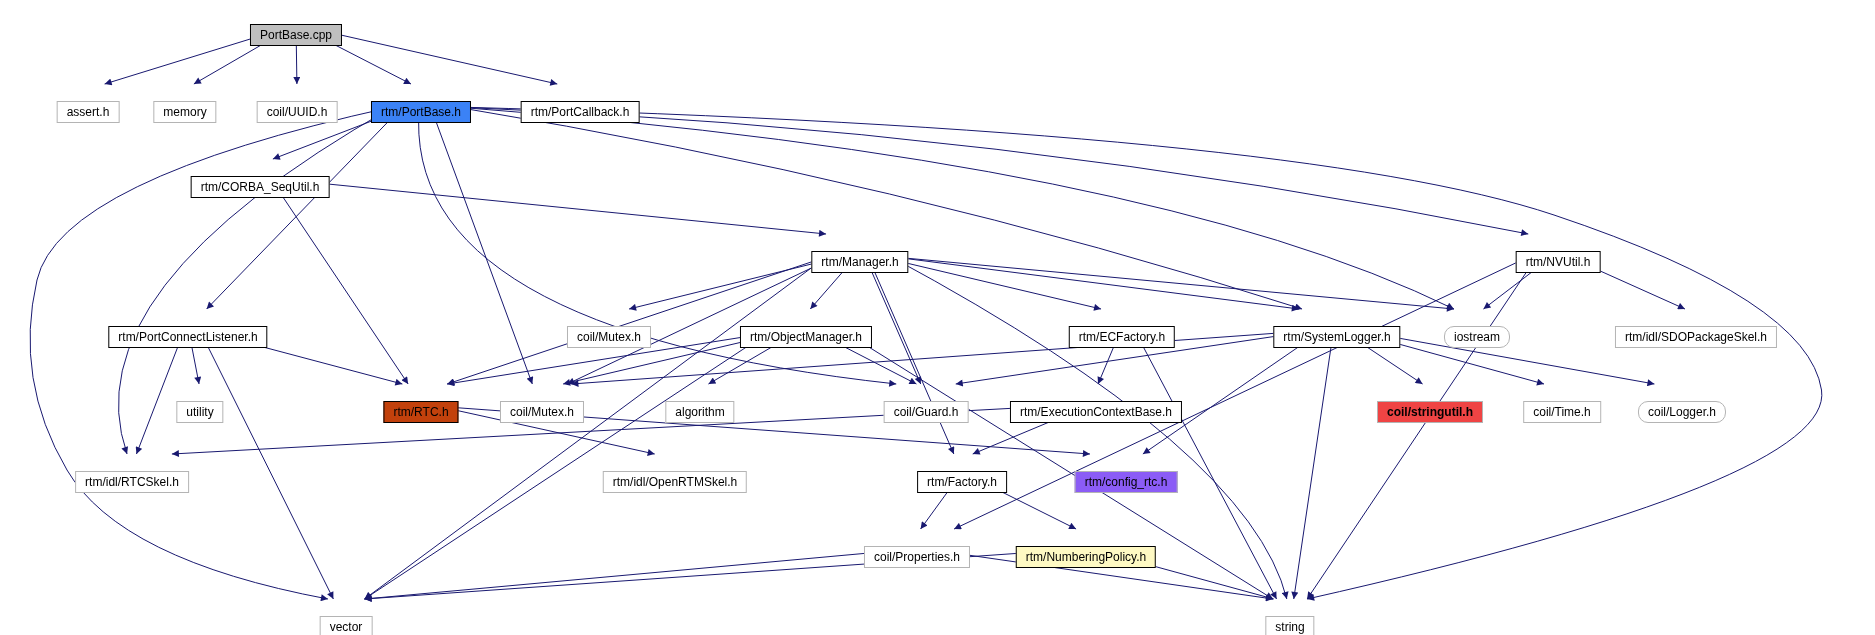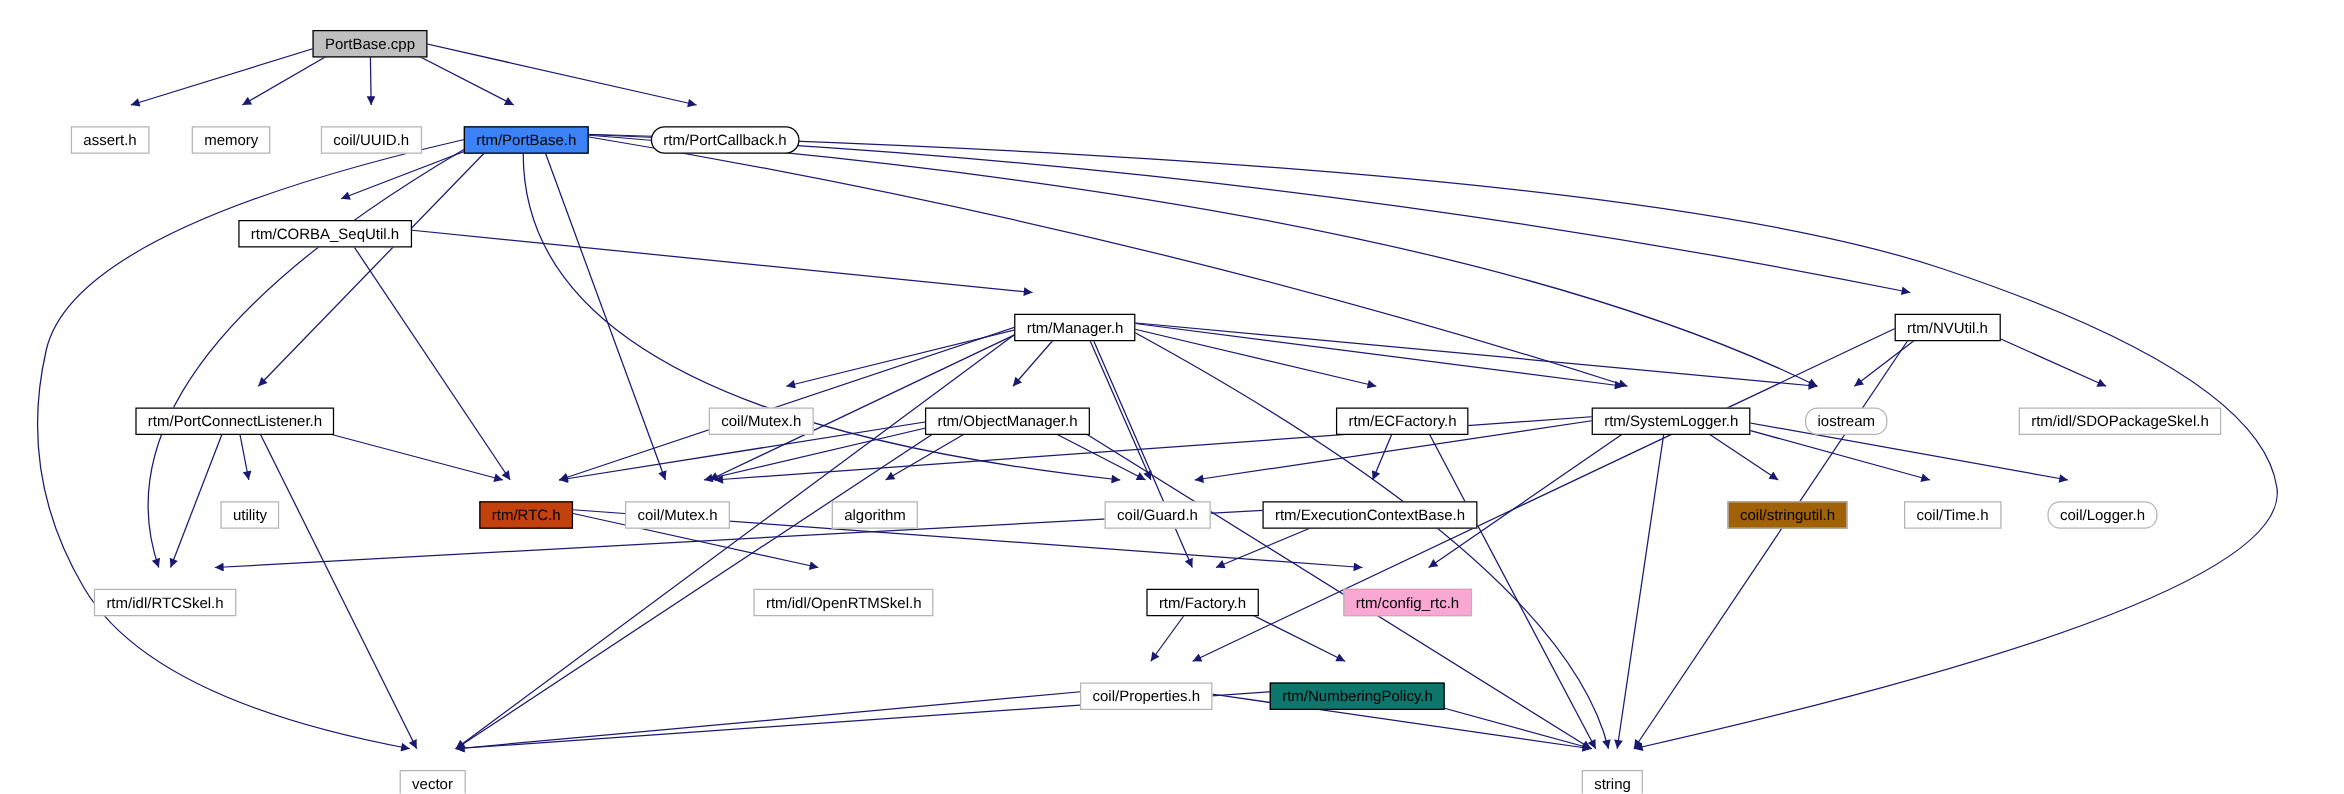--- a/index.html
+++ b/index.html
@@ -104,42 +104,42 @@
         <path d="M1102.32 552 L1273.68 599" fill="none" stroke="#191970" stroke-width="1" marker-end="url(#arrow)"></path>
         <path d="M1037 552 L364.55 599" fill="none" stroke="#191970" stroke-width="1" marker-end="url(#arrow)"></path>
       </g>
   </svg>
   <div id="nodes">
       <div class="node root" style="left: 296px; top: 19px; background: rgb(191, 191, 191); border-color: rgb(0, 0, 0);">PortBase.cpp</div>
       <div class="node plain" style="left: 88px; top: 96px; background: rgb(255, 255, 255); border-color: rgb(180, 180, 180);">assert.h</div>
       <div class="node plain" style="left: 185px; top: 96px; background: rgb(255, 255, 255); border-color: rgb(180, 180, 180);">memory</div>
       <div class="node plain" style="left: 297px; top: 96px; background: rgb(255, 255, 255); border-color: rgb(180, 180, 180);">coil/UUID.h</div>
       <div class="node doc" style="left: 421px; top: 96px; background: #3b82f6; border-color: rgb(0, 0, 0);">rtm/PortBase.h</div>
-      <div class="node doc" style="left: 580px; top: 96px; background: rgb(255, 255, 255); border-color: rgb(0, 0, 0); border-radius: 11px;">rtm/PortCallback.h</div>
+      <div class="node doc" style="left: 580px; top: 96px; background: rgb(255, 255, 255); border-color: rgb(0, 0, 0);">rtm/PortCallback.h</div>
       <div class="node doc" style="left: 260px; top: 171px; background: rgb(255, 255, 255); border-color: rgb(0, 0, 0);">rtm/CORBA_SeqUtil.h</div>
       <div class="node doc" style="left: 860px; top: 246px; background: rgb(255, 255, 255); border-color: rgb(0, 0, 0);">rtm/Manager.h</div>
       <div class="node doc" style="left: 1558px; top: 246px; background: rgb(255, 255, 255); border-color: rgb(0, 0, 0);">rtm/NVUtil.h</div>
       <div class="node doc" style="left: 188px; top: 321px; background: rgb(255, 255, 255); border-color: rgb(0, 0, 0);">rtm/PortConnectListener.h</div>
       <div class="node plain" style="left: 609px; top: 321px; background: rgb(255, 255, 255); border-color: rgb(180, 180, 180);">coil/Mutex.h</div>
       <div class="node doc" style="left: 806px; top: 321px; background: rgb(255, 255, 255); border-color: rgb(0, 0, 0);">rtm/ObjectManager.h</div>
       <div class="node doc" style="left: 1122px; top: 321px; background: rgb(255, 255, 255); border-color: rgb(0, 0, 0);">rtm/ECFactory.h</div>
       <div class="node doc" style="left: 1337px; top: 321px; background: rgb(255, 255, 255); border-color: rgb(0, 0, 0);">rtm/SystemLogger.h</div>
       <div class="node plain" style="left: 1477px; top: 321px; background: rgb(255, 255, 255); border-color: rgb(180, 180, 180); border-radius: 10px;">iostream</div>
       <div class="node plain" style="left: 1696px; top: 321px; background: rgb(255, 255, 255); border-color: rgb(180, 180, 180);">rtm/idl/SDOPackageSkel.h</div>
       <div class="node plain" style="left: 200px; top: 396px; background: rgb(255, 255, 255); border-color: rgb(180, 180, 180);">utility</div>
       <div class="node doc" style="left: 421px; top: 396px; background: #c2410c; border-color: rgb(0, 0, 0);">rtm/RTC.h</div>
       <div class="node plain" style="left: 542px; top: 396px; background: rgb(255, 255, 255); border-color: rgb(180, 180, 180);">coil/Mutex.h</div>
       <div class="node plain" style="left: 700px; top: 396px; background: rgb(255, 255, 255); border-color: rgb(180, 180, 180);">algorithm</div>
       <div class="node plain" style="left: 926px; top: 396px; background: rgb(255, 255, 255); border-color: rgb(180, 180, 180);">coil/Guard.h</div>
       <div class="node doc" style="left: 1096px; top: 396px; background: rgb(255, 255, 255); border-color: rgb(0, 0, 0);">rtm/ExecutionContextBase.h</div>
-      <div class="node plain" style="left: 1430px; top: 396px; background: #a16207; border-color: rgb(180, 180, 180);">coil/stringutil.h</div>
+      <div class="node plain" style="left: 1430px; top: 396px; background: #ef4444; border-color: rgb(180, 180, 180); font-weight: bold;">coil/stringutil.h</div>
       <div class="node plain" style="left: 1562px; top: 396px; background: rgb(255, 255, 255); border-color: rgb(180, 180, 180);">coil/Time.h</div>
       <div class="node plain" style="left: 1682px; top: 396px; background: rgb(255, 255, 255); border-color: rgb(180, 180, 180); border-radius: 10px;">coil/Logger.h</div>
       <div class="node plain" style="left: 132px; top: 466px; background: rgb(255, 255, 255); border-color: rgb(180, 180, 180);">rtm/idl/RTCSkel.h</div>
       <div class="node plain" style="left: 675px; top: 466px; background: rgb(255, 255, 255); border-color: rgb(180, 180, 180);">rtm/idl/OpenRTMSkel.h</div>
       <div class="node doc" style="left: 962px; top: 466px; background: rgb(255, 255, 255); border-color: rgb(0, 0, 0); text-align: right;">rtm/Factory.h</div>
-      <div class="node plain" style="left: 1126px; top: 466px; background: #f9a8d4; border-color: rgb(180, 180, 180);">rtm/config_rtc.h</div>
+      <div class="node plain" style="left: 1126px; top: 466px; background: #8b5cf6; border-color: rgb(180, 180, 180);">rtm/config_rtc.h</div>
       <div class="node plain" style="left: 917px; top: 541px; background: rgb(255, 255, 255); border-color: rgb(180, 180, 180);">coil/Properties.h</div>
-      <div class="node doc" style="left: 1086px; top: 541px; background: #0f766e; border-color: rgb(0, 0, 0); text-align: right;">rtm/NumberingPolicy.h</div>
+      <div class="node doc" style="left: 1086px; top: 541px; background: #fef9c3; border-color: rgb(0, 0, 0); text-align: right;">rtm/NumberingPolicy.h</div>
       <div class="node plain" style="left: 346px; top: 611px; background: rgb(255, 255, 255); border-color: rgb(180, 180, 180);">vector</div>
       <div class="node plain" style="left: 1290px; top: 611px; background: rgb(255, 255, 255); border-color: rgb(180, 180, 180);">string</div>
     </div>
 </div>
 
 </body></html>

